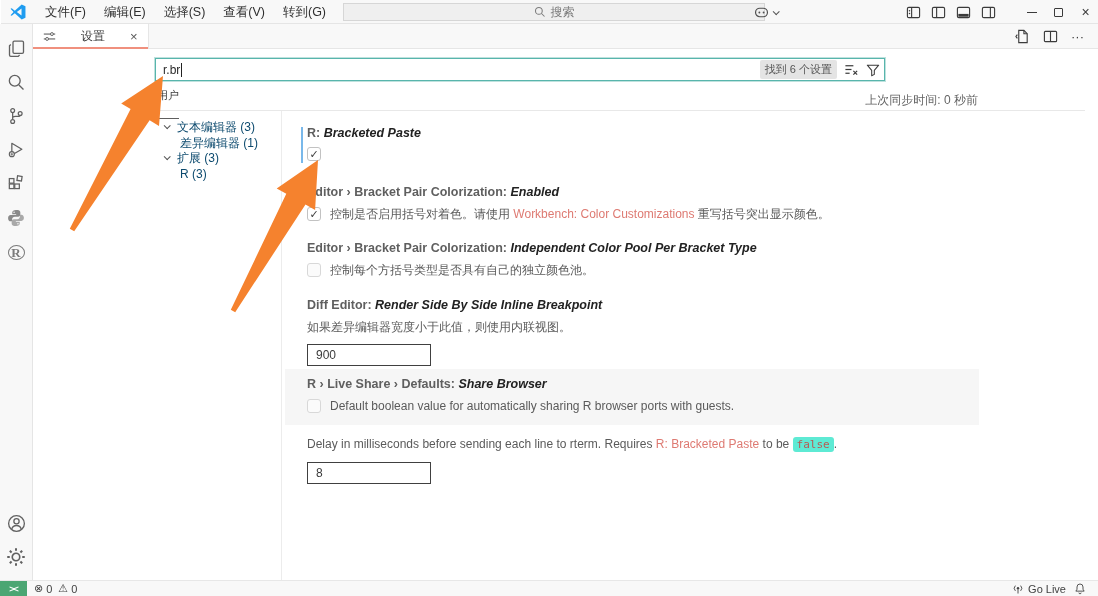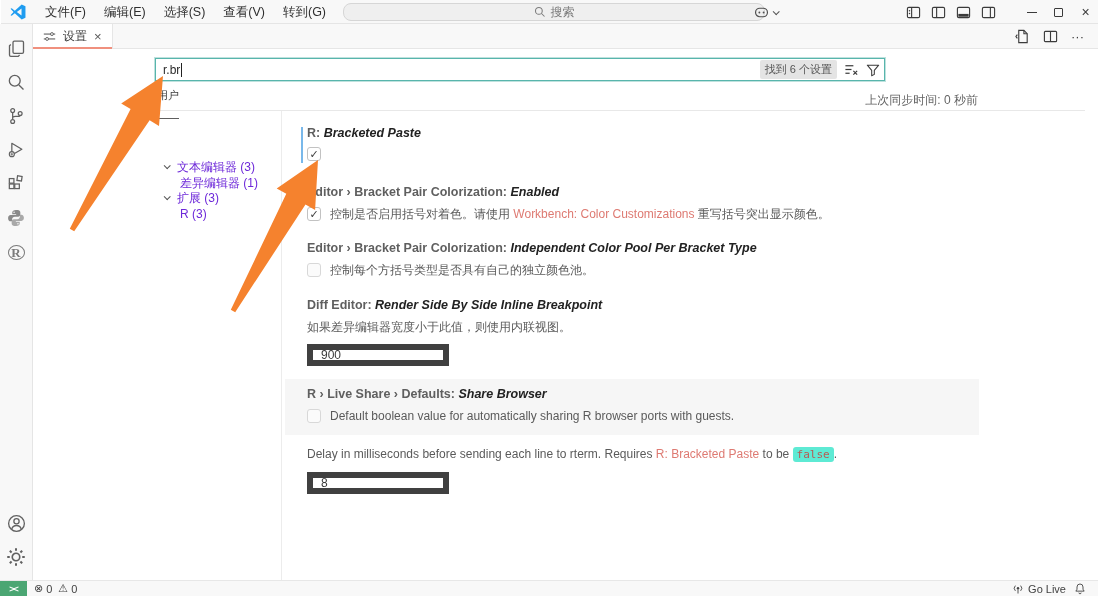--- a/index.html
+++ b/index.html
@@ -8,21 +8,21 @@
   .app { position:relative; width:1098px; height:596px; background:#fff; }
 
   
   .titlebar { position:absolute; left:1px; top:0; width:1098px; height:24px;
     background:#f8f8f8; border-bottom:1px solid #e5e5e5; display:flex; align-items:center; }
   .vscode-logo { margin:0 10px 0 9px; width:16px; height:16px; flex:none; }
   .menu { display:flex; align-items:center; font-size:12.5px; color:#2f2f2f; }
   .menu-item { padding:0 9px; height:24px; line-height:24px; border-radius:5px; cursor:default; }
   .nav-arrows { margin-left:34px; display:flex; gap:14px; color:#4f4f4f; font-size:14px; }
   .command-center { position:absolute; left:342px; top:3px; width:422px; height:18px;
-    background:#efefef; border:1px solid #d6d6d6; border-radius:8px;
+    background:#efefef; border:1px solid #d6d6d6; border-radius:0;
     display:flex; align-items:center; justify-content:center; gap:5px;
     color:#7a7a7a; font-size:12px; }
   .titlebar-right { position:absolute; right:0; top:0; height:24px; display:flex; align-items:center; }
   .copilot { display:flex; align-items:center; gap:3px; margin-right:128px; }
   .layout-icons { display:flex; gap:10px; margin-right:22px; }
   .win-btn { width:27px; height:24px; display:flex; align-items:center; justify-content:center; color:#3b3b3b; }
   .minimize-bar { width:10px; height:1px; background:#3b3b3b; }
   .maximize-box { width:9px; height:9px; border:1px solid #3b3b3b; border-radius:1px; }
   .chevron-down { display:inline-block; width:5px; height:5px; border-right:1px solid #555;
     border-bottom:1px solid #555; transform:rotate(45deg) translateY(-1px); }
@@ -33,68 +33,68 @@
   .act-icon { width:33px; height:34px; display:flex; align-items:center; justify-content:center; color:#616161; }
   .act-spacer { flex:1; }
   .r-glyph { font-family:"Liberation Serif","DejaVu Serif",serif; font-weight:bold; font-size:13px; color:#7b7b7b;
     border:1.4px solid #7b7b7b; border-radius:50%; width:17px; height:15px; line-height:13px; text-align:center; }
 
   
   .editor { position:absolute; left:33px; top:24px; width:1065px; height:556px; background:#fff; }
   .tabbar { position:absolute; left:0; top:0; width:1065px; height:25px; background:#f8f8f8;
     border-bottom:1px solid #e6e6e6; display:flex; }
   .tab { position:relative; height:25px; background:#fff; border-right:1px solid #e6e6e6;
-    display:flex; align-items:center; gap:7px; padding:0 10px; font-size:12px; color:#3b3b3b; }
+    display:flex; align-items:center; gap:25px; padding:0 10px; font-size:12px; color:#3b3b3b; }
   .tab::after { content:""; position:absolute; left:0; right:0; bottom:0; height:2px; background:#f0907e; }
   .tab-close { color:#5a5a5a; font-size:13px; line-height:1; }
   .editor-actions { position:absolute; right:0; top:0; height:25px; display:flex; align-items:center; gap:13px; padding-right:14px; color:#3b3b3b; }
 
   
   .search-box { position:absolute; left:122px; top:34px; width:730px; height:23px;
     border:1px solid #58b5ac; outline:1px solid #bfe2de; background:#fff;
     display:flex; align-items:center; padding:0 4px 0 7px; }
   .search-text { font-size:12px; color:#2b2b2b; }
   .caret { width:1px; height:14px; background:#222; margin-left:1px; }
   .search-right { margin-left:auto; display:flex; align-items:center; gap:7px; }
   .results-badge { background:#e4e4e4; border-radius:2px; color:#555; font-size:11px; padding:2px 5px; }
   .scope-tab { position:absolute; left:124px; top:64px; font-size:11px; color:#3b3b3b;
     padding-bottom:15px; border-bottom:1px solid #5f5f5f; }
   .sync-status { position:absolute; right:120px; top:68px; font-size:12px; color:#656565; }
   .header-divider { position:absolute; left:122px; top:86px; width:930px; height:1px; background:#e8e8e8; }
 
   
-  .toc { position:absolute; left:122px; top:96px; width:126px; font-size:12px; color:#6d28d9;margin-top:40px; }
+  .toc { position:absolute; left:122px; top:96px; width:126px; font-size:12px; color:#0c4a6e; }
   .toc-item { position:relative; padding-left:22px; height:15.5px; line-height:15.5px; white-space:nowrap; }
   .toc-item.indent { padding-left:25px; }
   .toc-chev { position:absolute; left:9px; top:4px; }
   .splitter { position:absolute; left:248px; top:87px; width:1px; height:469px; background:#ececec; }
 
   
   .settings-list { position:absolute; left:252px; top:86px; width:694px; }
   .setting-row { position:relative; padding-left:22px; }
   .setting-title { font-size:12.5px; line-height:15px; white-space:nowrap; }
   .setting-title .prefix { color:#5f5f5f; font-weight:bold; }
   .setting-title .name { color:#222; font-weight:bold;font-style:italic; }
   .setting-desc { margin-top:6px; display:flex; align-items:center; gap:9px;
     font-size:12px; line-height:16px; color:#5a5a5a; white-space:nowrap; }
   .checkbox { flex:none; width:14px; height:14px; border:1px solid #c2c2c2; border-radius:3px;
     background:#fff; display:flex; align-items:center; justify-content:center;
     font-size:11px; color:#3b3b3b; }
   .checkbox.unchecked { border-color:#d8d8d8; background:#fbfbfb; }
   .link { color:#de7a72; }
   .code-span { font-family:"DejaVu Sans Mono","Liberation Mono",monospace; font-size:11px;
     color:#b75a54; background:#5eead4; border-radius:3px; padding:1px 4px; }
-  .num-input { margin-top:9px; width:142px; height:22px; border:6px solid #404040; background:#fff;
+  .num-input { margin-top:9px; width:124px; height:22px; border:1px solid #404040; background:#fff;
     font-family:"Liberation Sans","DejaVu Sans",sans-serif; font-size:12px; color:#3b3b3b; padding:0 8px; display:block; }
   .modified-bar { position:absolute; left:16px; top:1px; height:36px; width:2px; background:#79b8ea; }
   .row-1 { margin-top:16px; }
   .row-2 { margin-top:24px; }
   .row-3 { margin-top:19px; }
   .row-4 { margin-top:20px; }
-  .row-5 { margin-top:13px; padding-top:8px; padding-bottom:11px; background:#f6f6f6; }
+  .row-5 { margin-top:3px; padding-top:8px; padding-bottom:11px; background:#f6f6f6; }
   .row-6 { margin-top:11px; }
 
   
   .statusbar { position:absolute; left:0; top:580px; width:1098px; height:16px; background:#f8f8f8;
     border-top:1px solid #e7e7e7; display:flex; align-items:center; font-size:11px; color:#424242; }
   .remote-box { width:27px; height:16px; background:#4ba673; color:#fff; font-size:9px; font-weight:bold;
     display:flex; align-items:center; justify-content:center; letter-spacing:-1px; }
   .problems { display:flex; align-items:center; gap:3px; margin-left:7px; }
   .status-right { margin-left:auto; display:flex; align-items:center; gap:8px; padding-right:12px; }
   .go-live { display:flex; align-items:center; gap:4px; }

